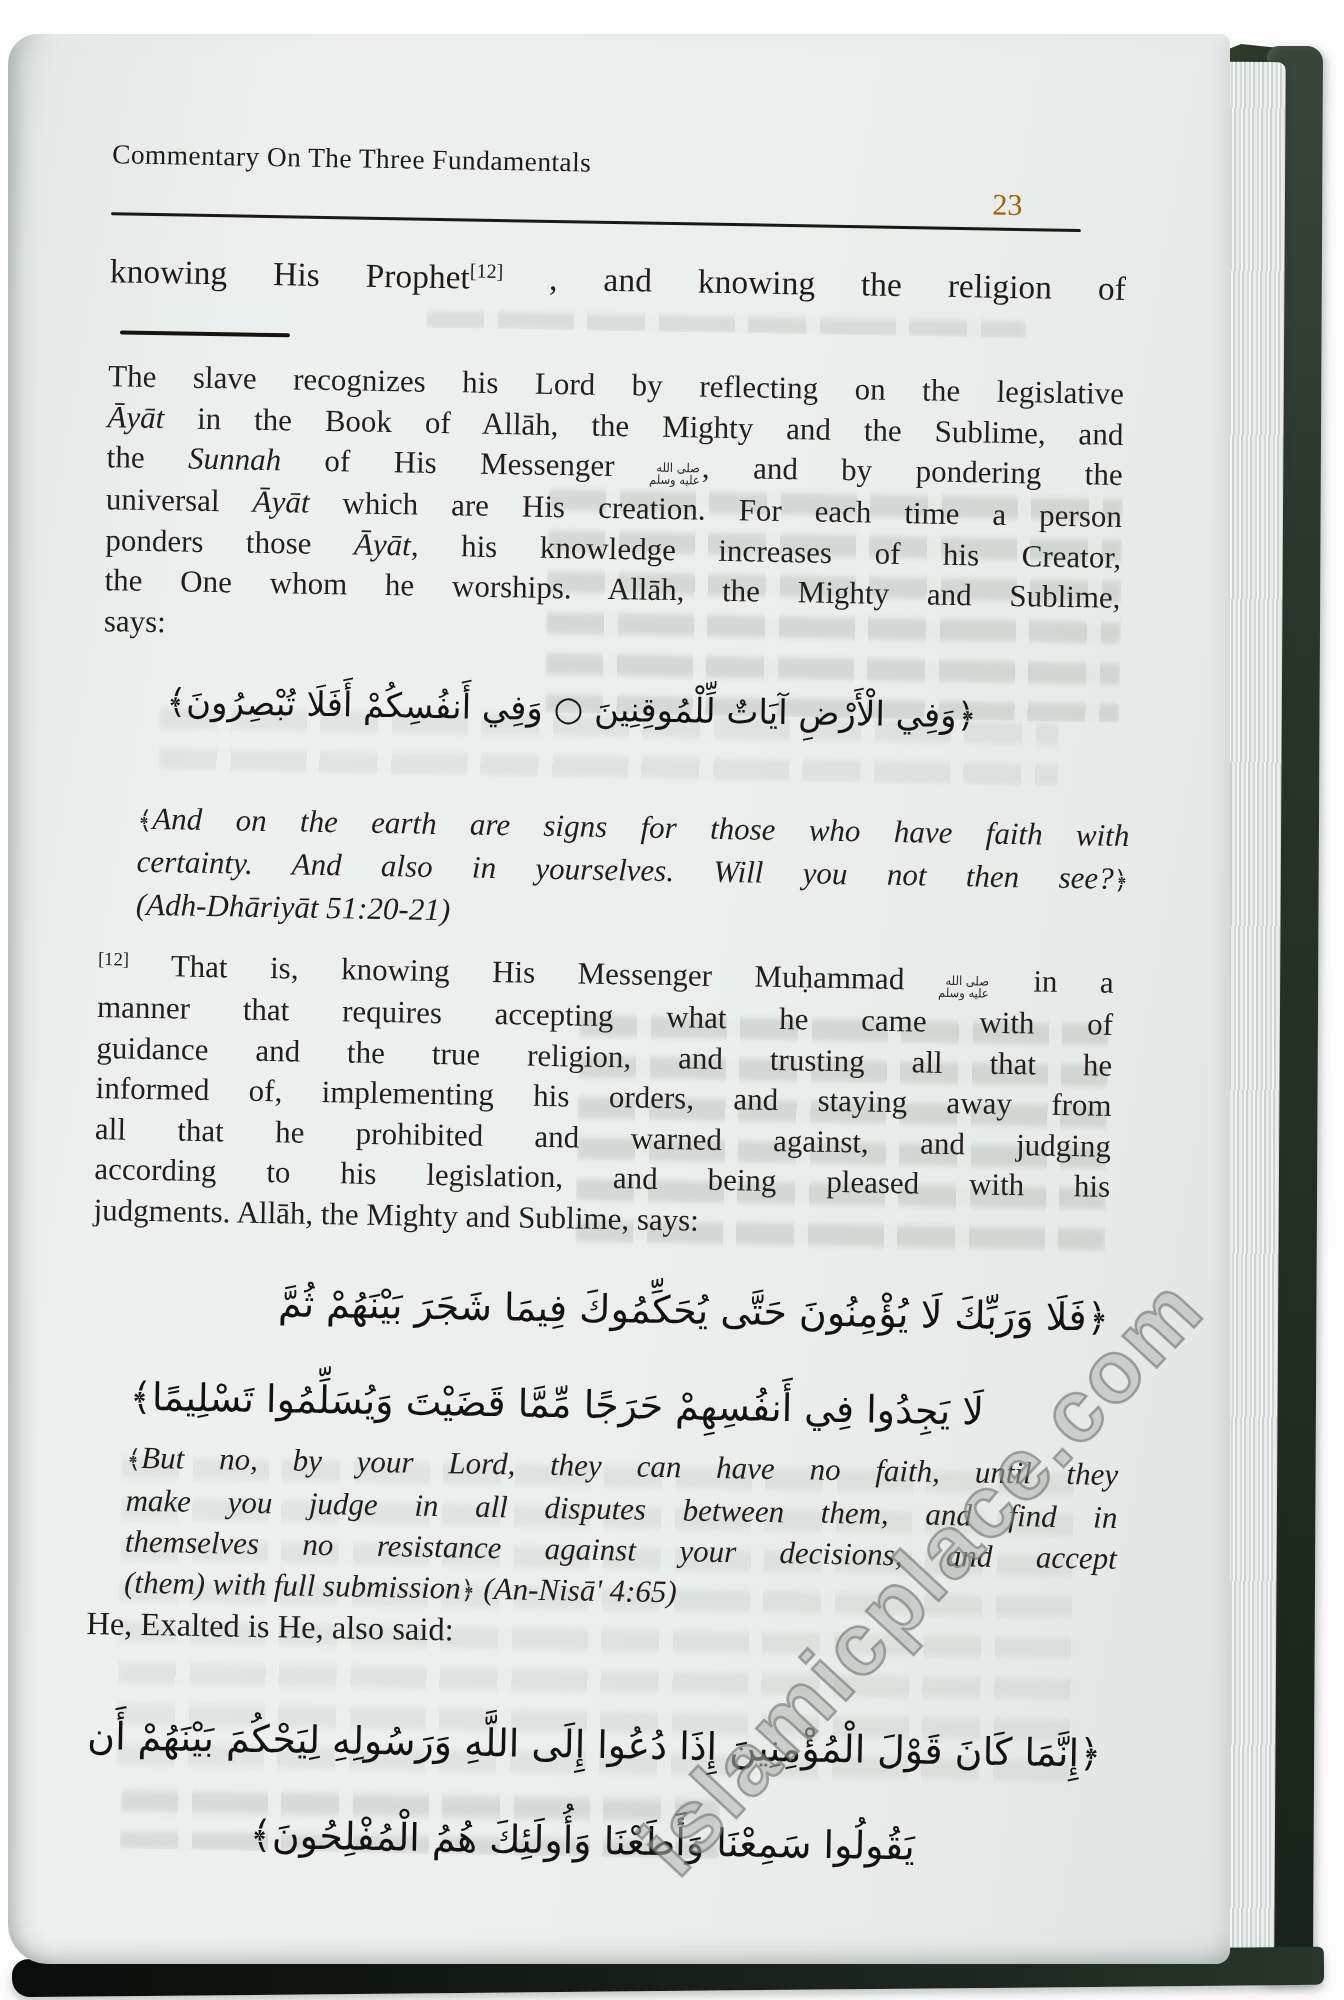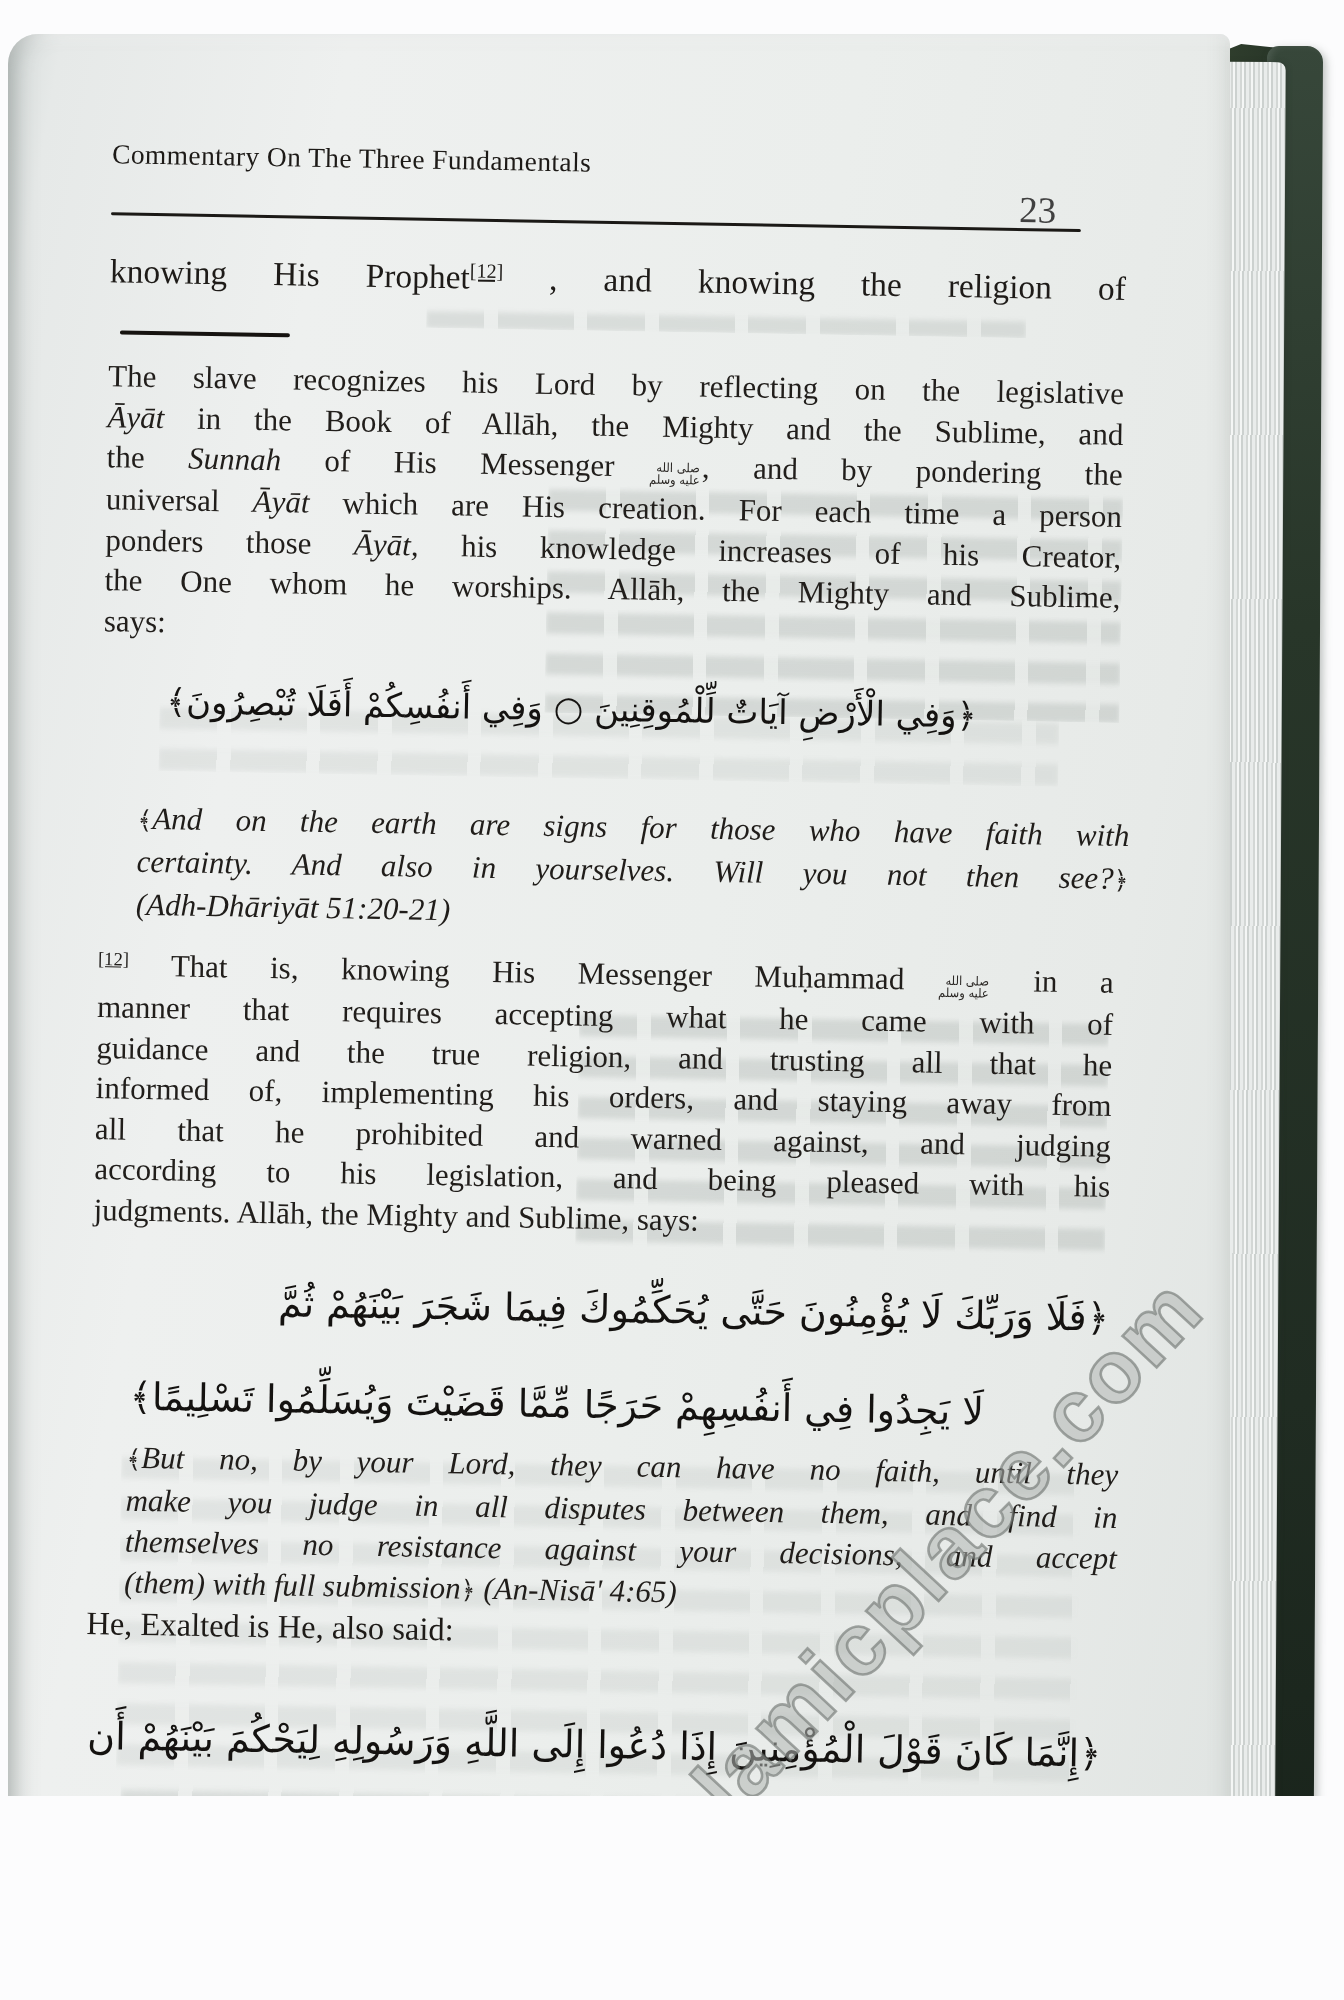--- a/index.html
+++ b/index.html
@@ -1,18 +1,18 @@
 <!DOCTYPE html>
 <html><head>
 <meta charset="utf-8">
 <style>
   html,body{margin:0;padding:0;}
   body{width:1344px;height:2000px;background:#fcfcfd;overflow:hidden;
        font-family:"Liberation Serif","DejaVu Serif",serif;}
-  .photo{position:relative;width:1344px;height:1796px;background:#fcfcfd;overflow:hidden;}
+  .photo{position:relative;width:1344px;height:2000px;background:#fcfcfd;overflow:hidden;}
 
   
   .cover-top{position:absolute;left:1198px;top:44px;width:96px;height:54px;z-index:1;
     background:linear-gradient(100deg,#33422f,#253226);
     clip-path:polygon(0 32%,45% 0,100% 10%,100% 100%,22% 92%);}
   .cover{position:absolute;left:1262px;top:46px;width:56px;height:1938px;z-index:1;
     background:linear-gradient(175deg,#37473a 0%,#283629 30%,#202c22 70%,#18221a 100%);
     border-radius:12px 16px 10px 8px;transform:rotate(.3deg);
     box-shadow:inset 4px 0 7px rgba(255,255,255,.10),3px 3px 8px rgba(70,80,72,.35);}
   .stack{position:absolute;left:1218px;top:62px;width:62px;height:1892px;z-index:2;
@@ -41,27 +41,27 @@
     mask-image:repeating-linear-gradient(90deg,#000 0 58px,rgba(0,0,0,.12) 58px 72px,#000 72px 148px,rgba(0,0,0,.08) 148px 161px);}
   .g1{left:430px;top:294px;width:600px;height:28px;opacity:.40;}
   .g2{left:555px;top:470px;width:575px;height:235px;opacity:.48;}
   .g3{left:170px;top:695px;width:900px;height:75px;opacity:.26;}
   .g4{left:595px;top:995px;width:530px;height:245px;opacity:.48;}
   .g5{left:145px;top:1445px;width:960px;height:330px;opacity:.25;}
   .g6{left:150px;top:1778px;width:600px;height:70px;opacity:.45;filter:blur(3px);}
 
   
   .htitle{position:absolute;left:113px;top:138px;font-size:27.5px;letter-spacing:.4px;color:#1d1a17;}
-  .hnum{position:absolute;left:1021px;top:172px;font-size:37px;color:#404040;}
+  .hnum{position:absolute;left:994px;top:172px;font-size:30px;color:#a16207;}
   .hrule{position:absolute;left:113px;top:212px;width:970px;height:3px;background:#1b1916;border-radius:2px;}
 
   
   .bodyline{position:absolute;left:113px;top:249px;width:1016px;font-size:33.5px;line-height:44px;
     text-align:justify;text-align-last:justify;color:#1e1b18;}
-  .fnref{font-size:.60em;line-height:0;vertical-align:.55em;letter-spacing:0;text-decoration:underline;}
+  .fnref{font-size:.60em;line-height:0;vertical-align:.55em;letter-spacing:0;}
 
   
   .fndiv{position:absolute;left:124px;top:330px;width:170px;height:4px;background:#161310;border-radius:2px;}
 
   
   .para{position:absolute;left:113px;width:1016px;font-size:31px;line-height:40.5px;color:#211e1b;}
   .intro{top:356px;}
   .fn12p{top:945px;}
   .jline{text-align:justify;text-align-last:justify;}
   .lline{text-align:left;}

